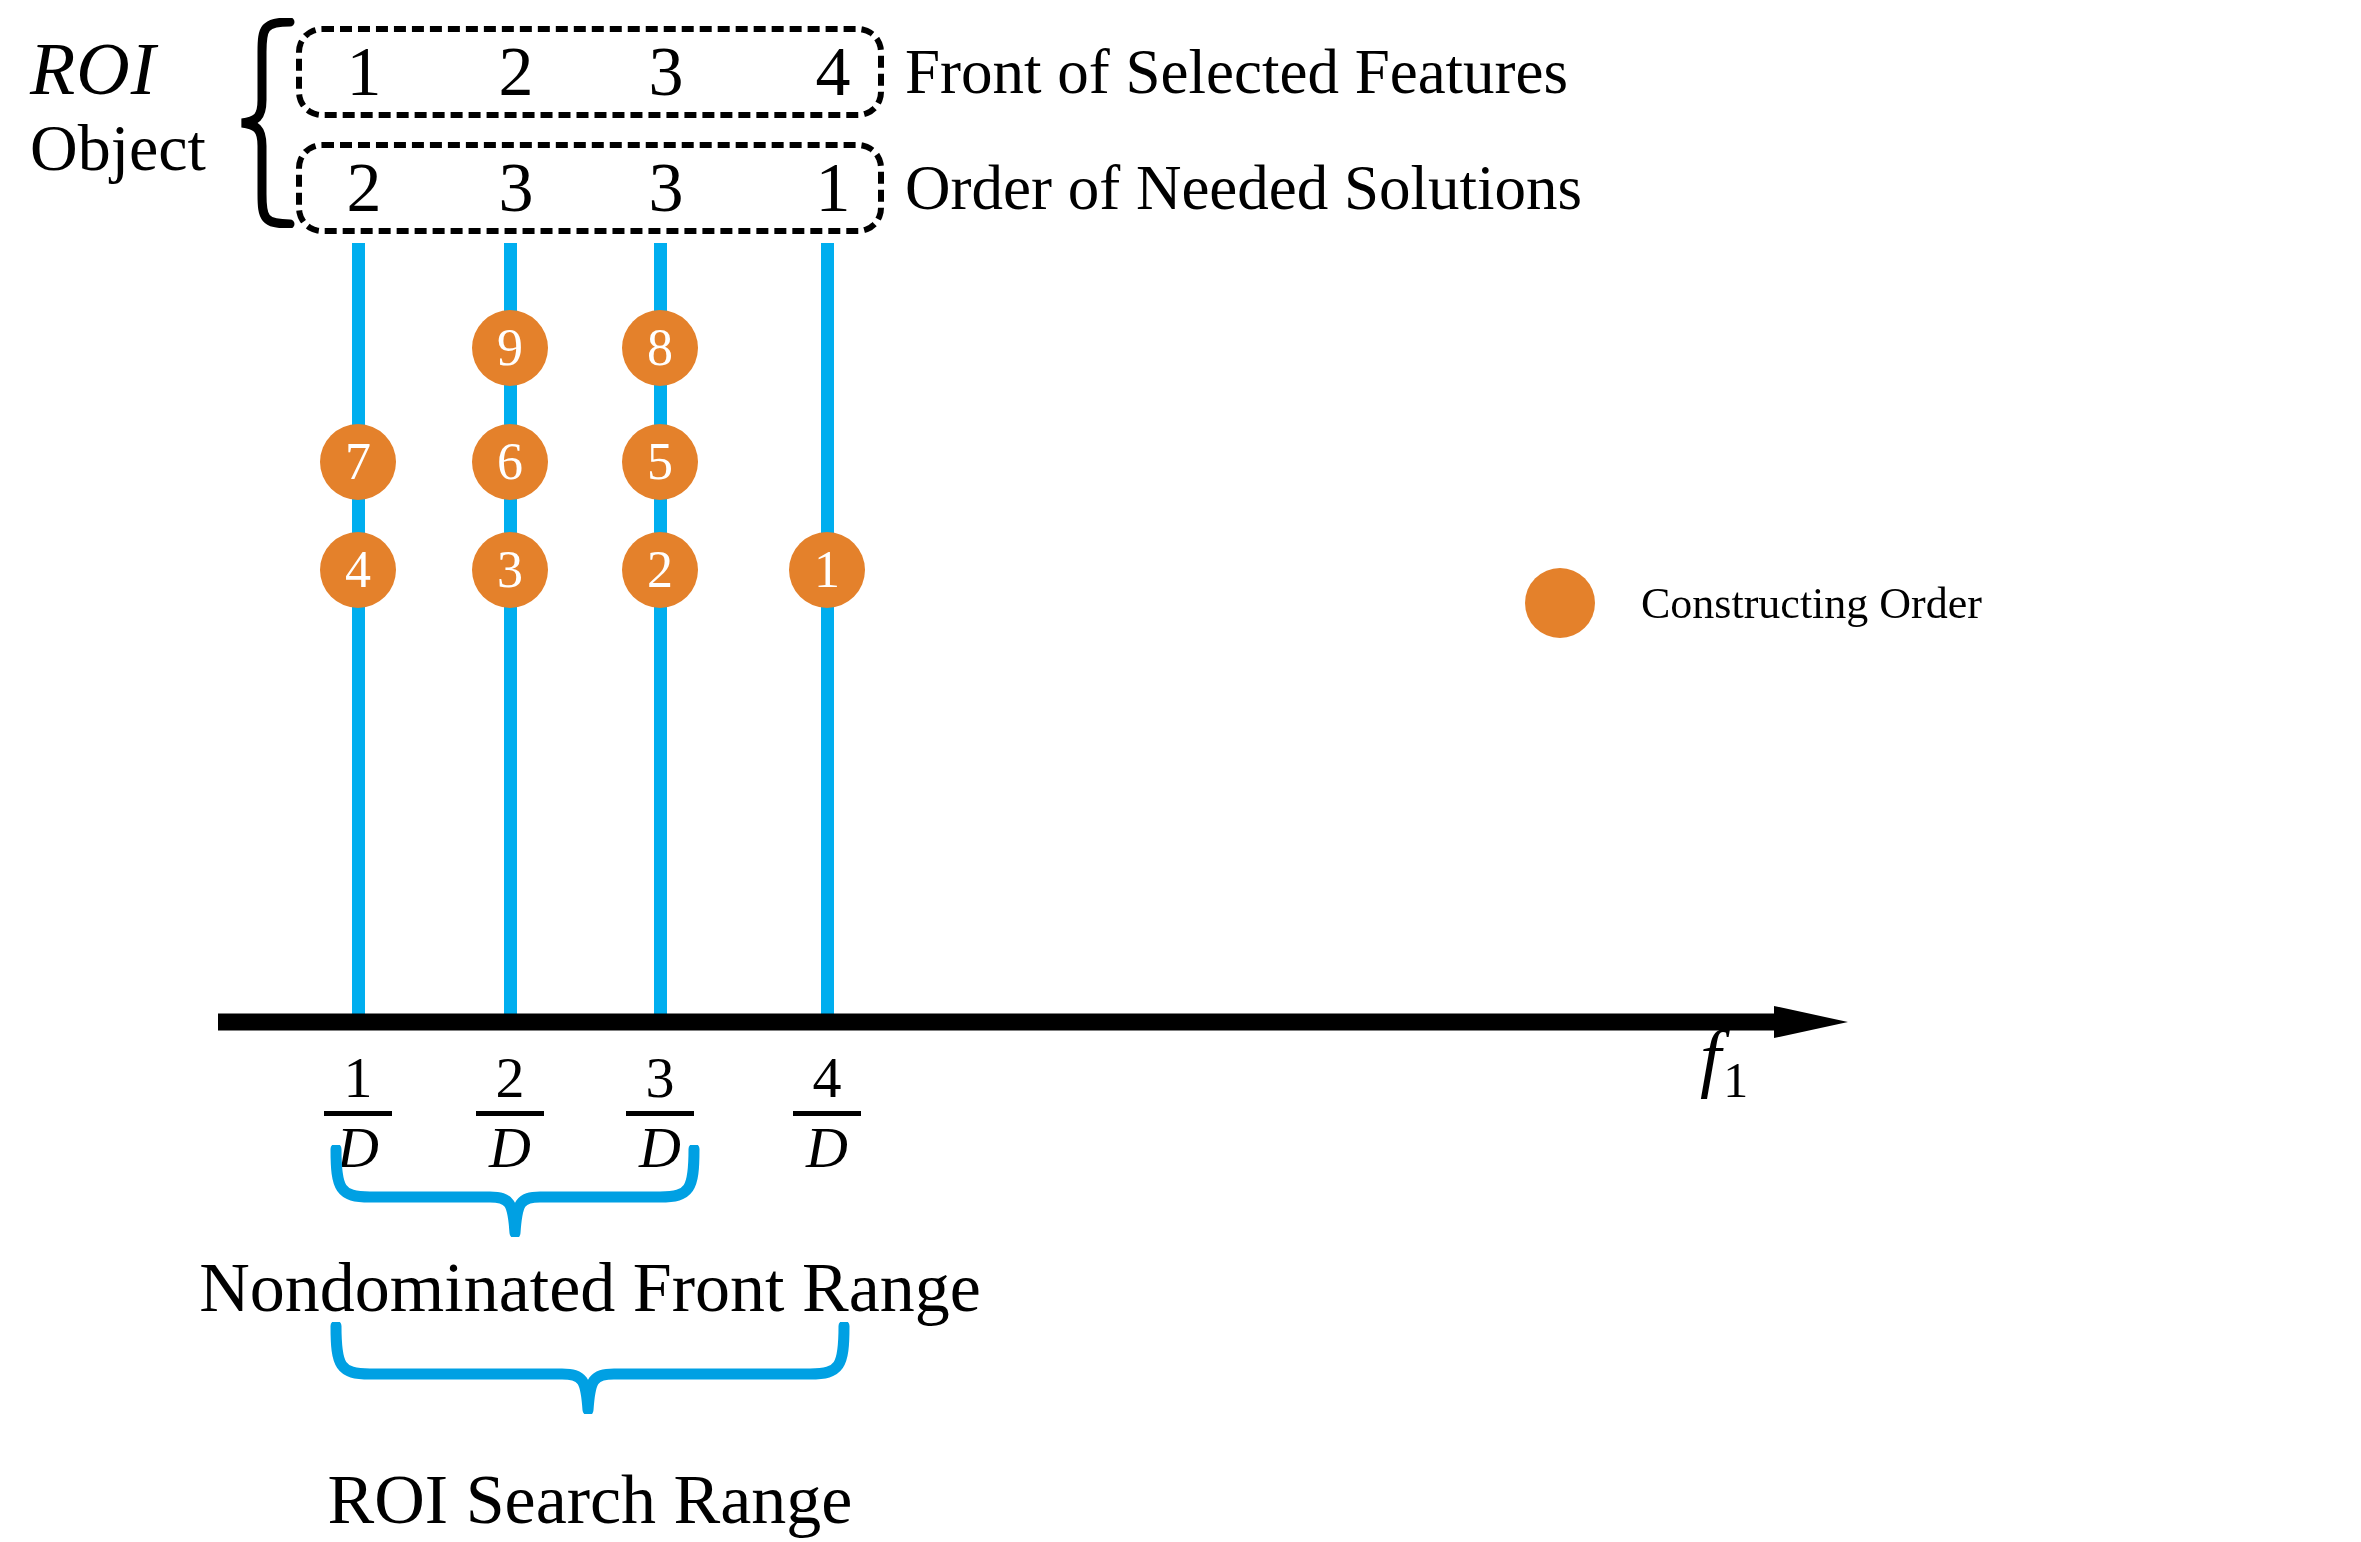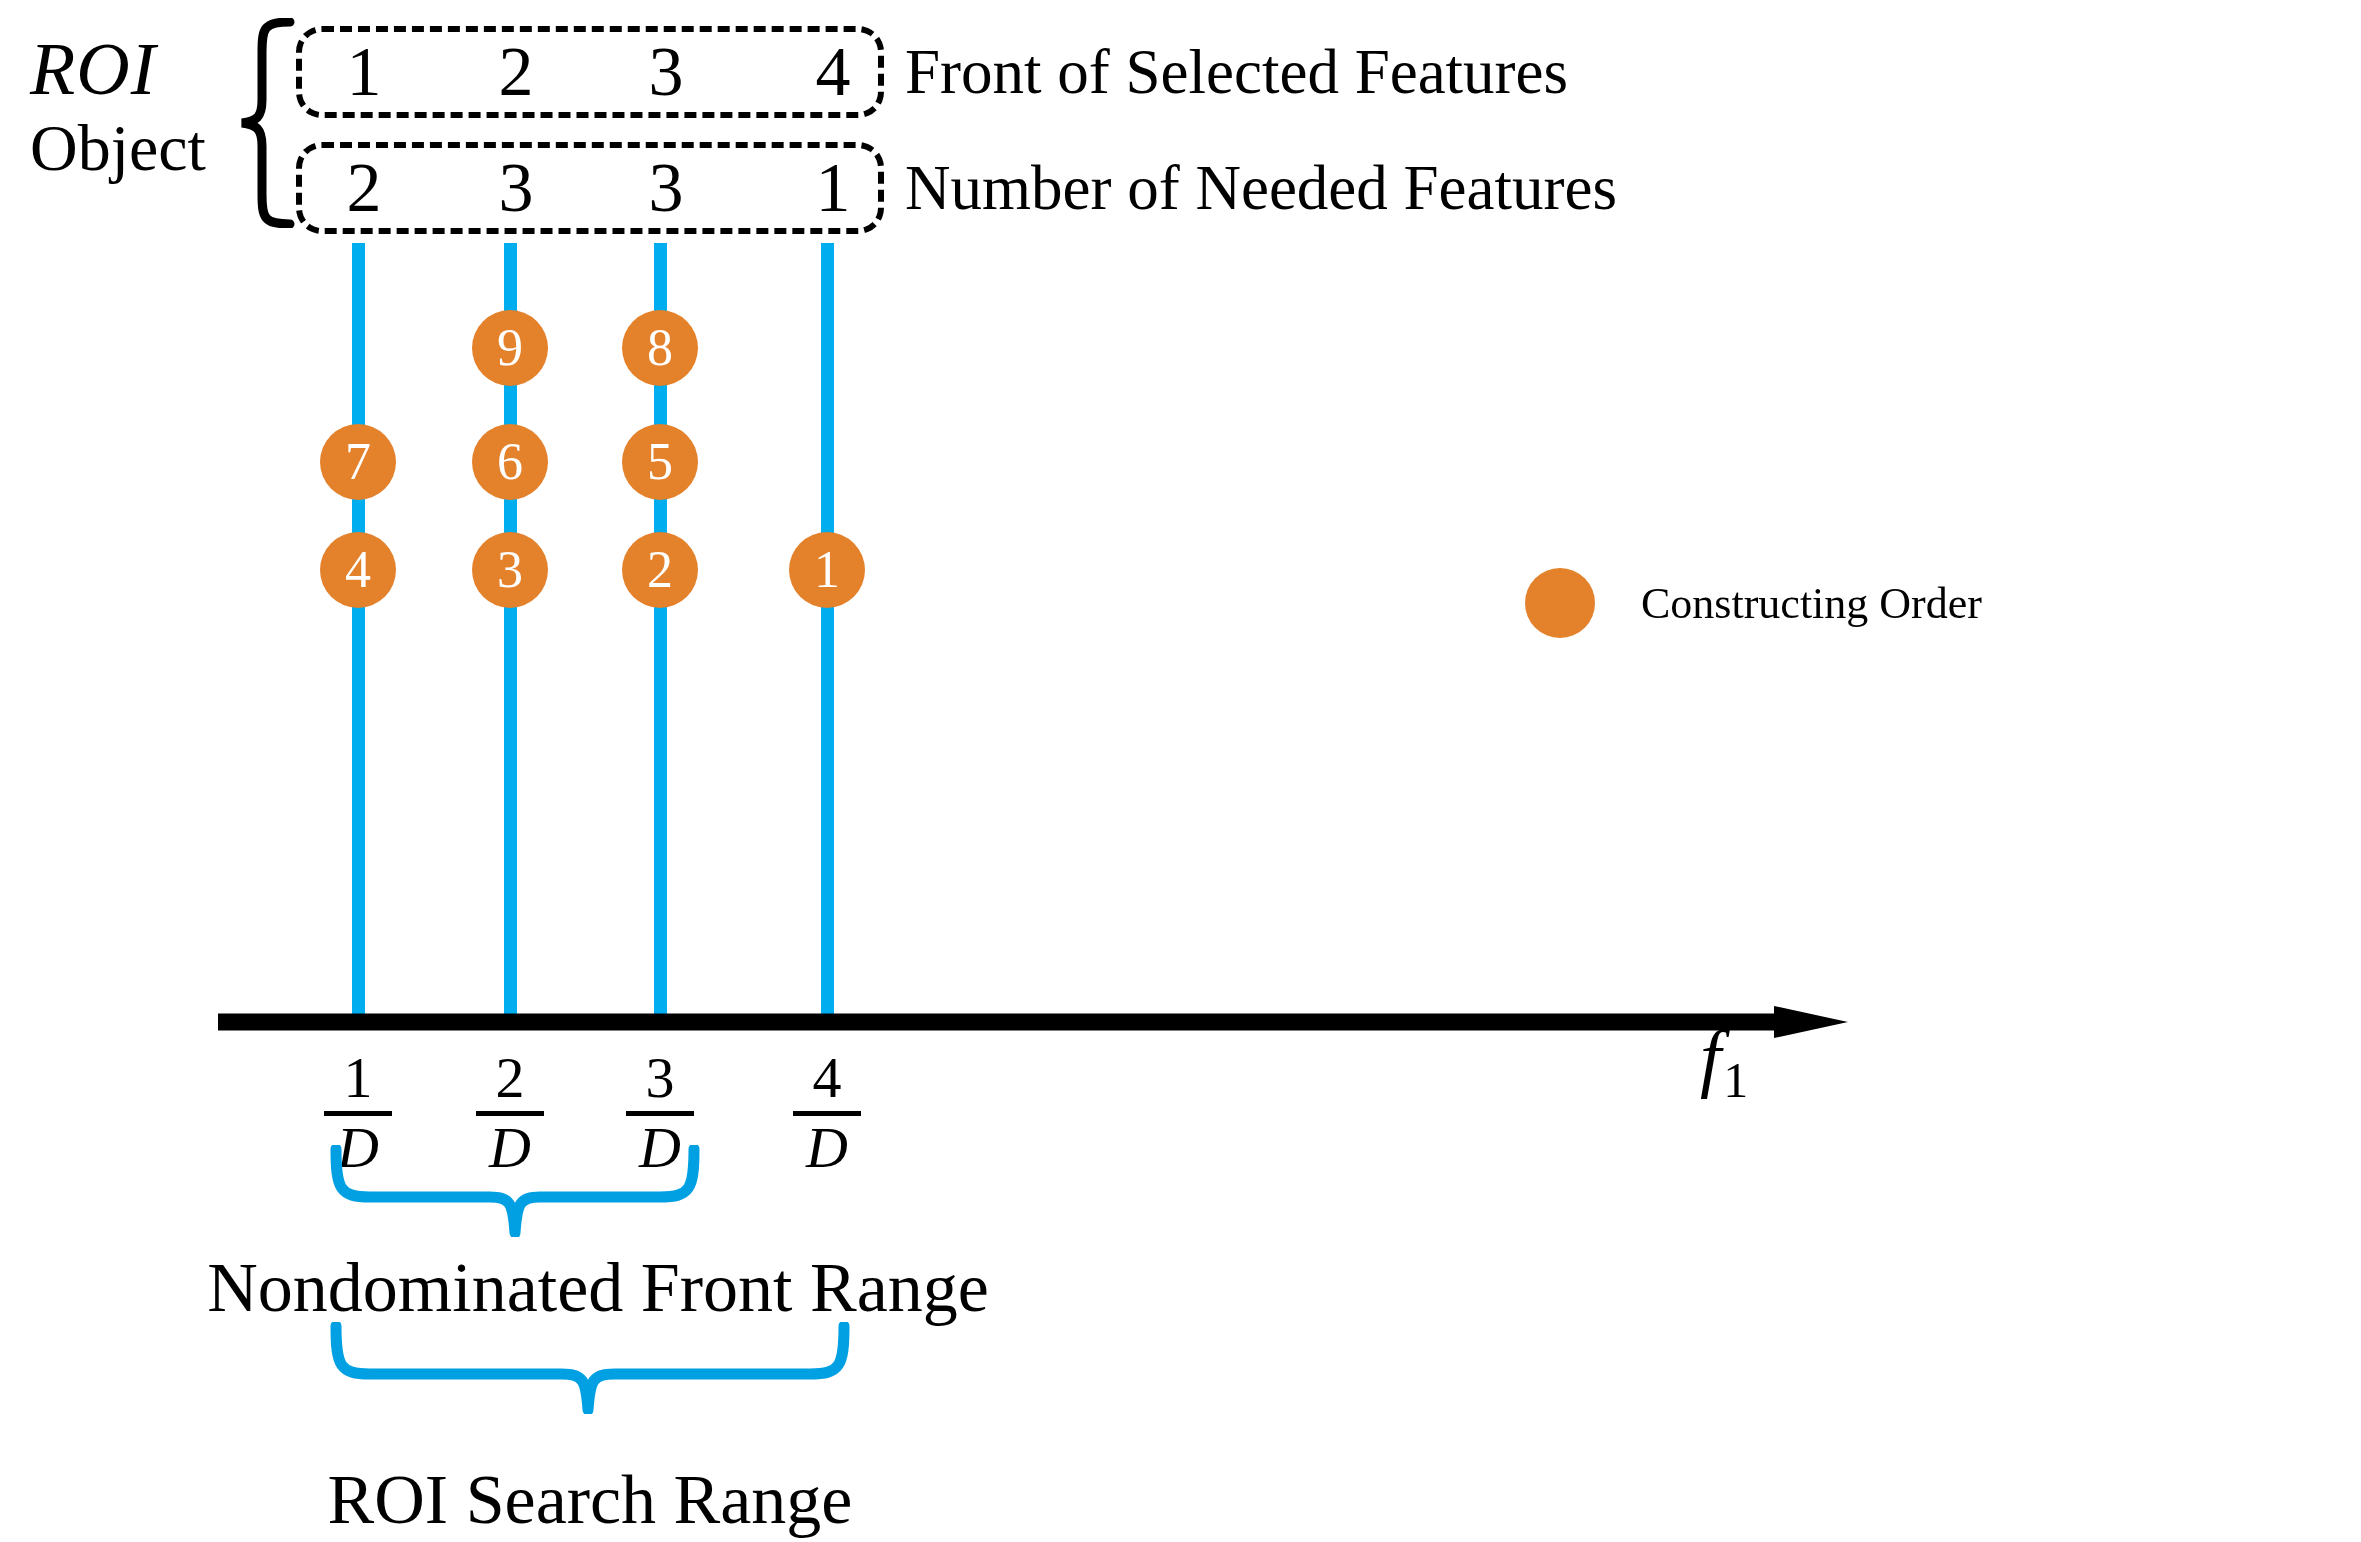--- a/index.html
+++ b/index.html
@@ -55,21 +55,21 @@
              padding-top:2px;margin:4px 26px 0 26px;}
 
   
   #axis-name{position:absolute;left:1700px;top:1014px;font-size:76px;font-style:italic;}
   #axis-name sub{font-size:50px;font-style:normal;vertical-align:baseline;
                  position:relative;top:14px;left:2px;}
 
   
   #brace-nf{position:absolute;left:330px;top:1145px;width:370px;height:92px;}
   #cap-nf{position:absolute;left:0;top:1248px;width:1180px;text-align:center;
-          font-size:70px;white-space:nowrap;padding-left:8px;}
+          font-size:70px;white-space:nowrap;}
   #brace-roi{position:absolute;left:330px;top:1322px;width:520px;height:92px;}
   #cap-roi{position:absolute;left:0;top:1424px;width:1180px;text-align:center;
            font-size:70px;white-space:nowrap;margin-top:36px;}
 </style>
 </head>
 <body>
 
 <div class="stage">
 
   <div id="roi-label">
@@ -93,21 +93,21 @@
   <div class="rowcap" id="cap-features">Front of Selected Features</div>
 
   <div class="dbox" id="box-solutions">
     <div class="cellwrap">
       <div class="cell" style="left:62px">2</div>
       <div class="cell" style="left:214px">3</div>
       <div class="cell" style="left:364px">3</div>
       <div class="cell" style="left:531px">1</div>
     </div>
   </div>
-  <div class="rowcap" id="cap-solutions">Number of Needed Features</div>
+  <div class="rowcap" id="cap-solutions">Order of Needed Solutions</div>
 
   <div class="vline" style="left:352px;height:772px;"></div>
   <div class="vline" style="left:504px;height:772px;"></div>
   <div class="vline" style="left:654px;height:772px;"></div>
   <div class="vline" style="left:821px;height:772px;"></div>
 
   <div class="onode" style="left:510px;top:348px;">9</div>
   <div class="onode" style="left:660px;top:348px;">8</div>
 
   <div class="onode" style="left:358px;top:462px;">7</div>

